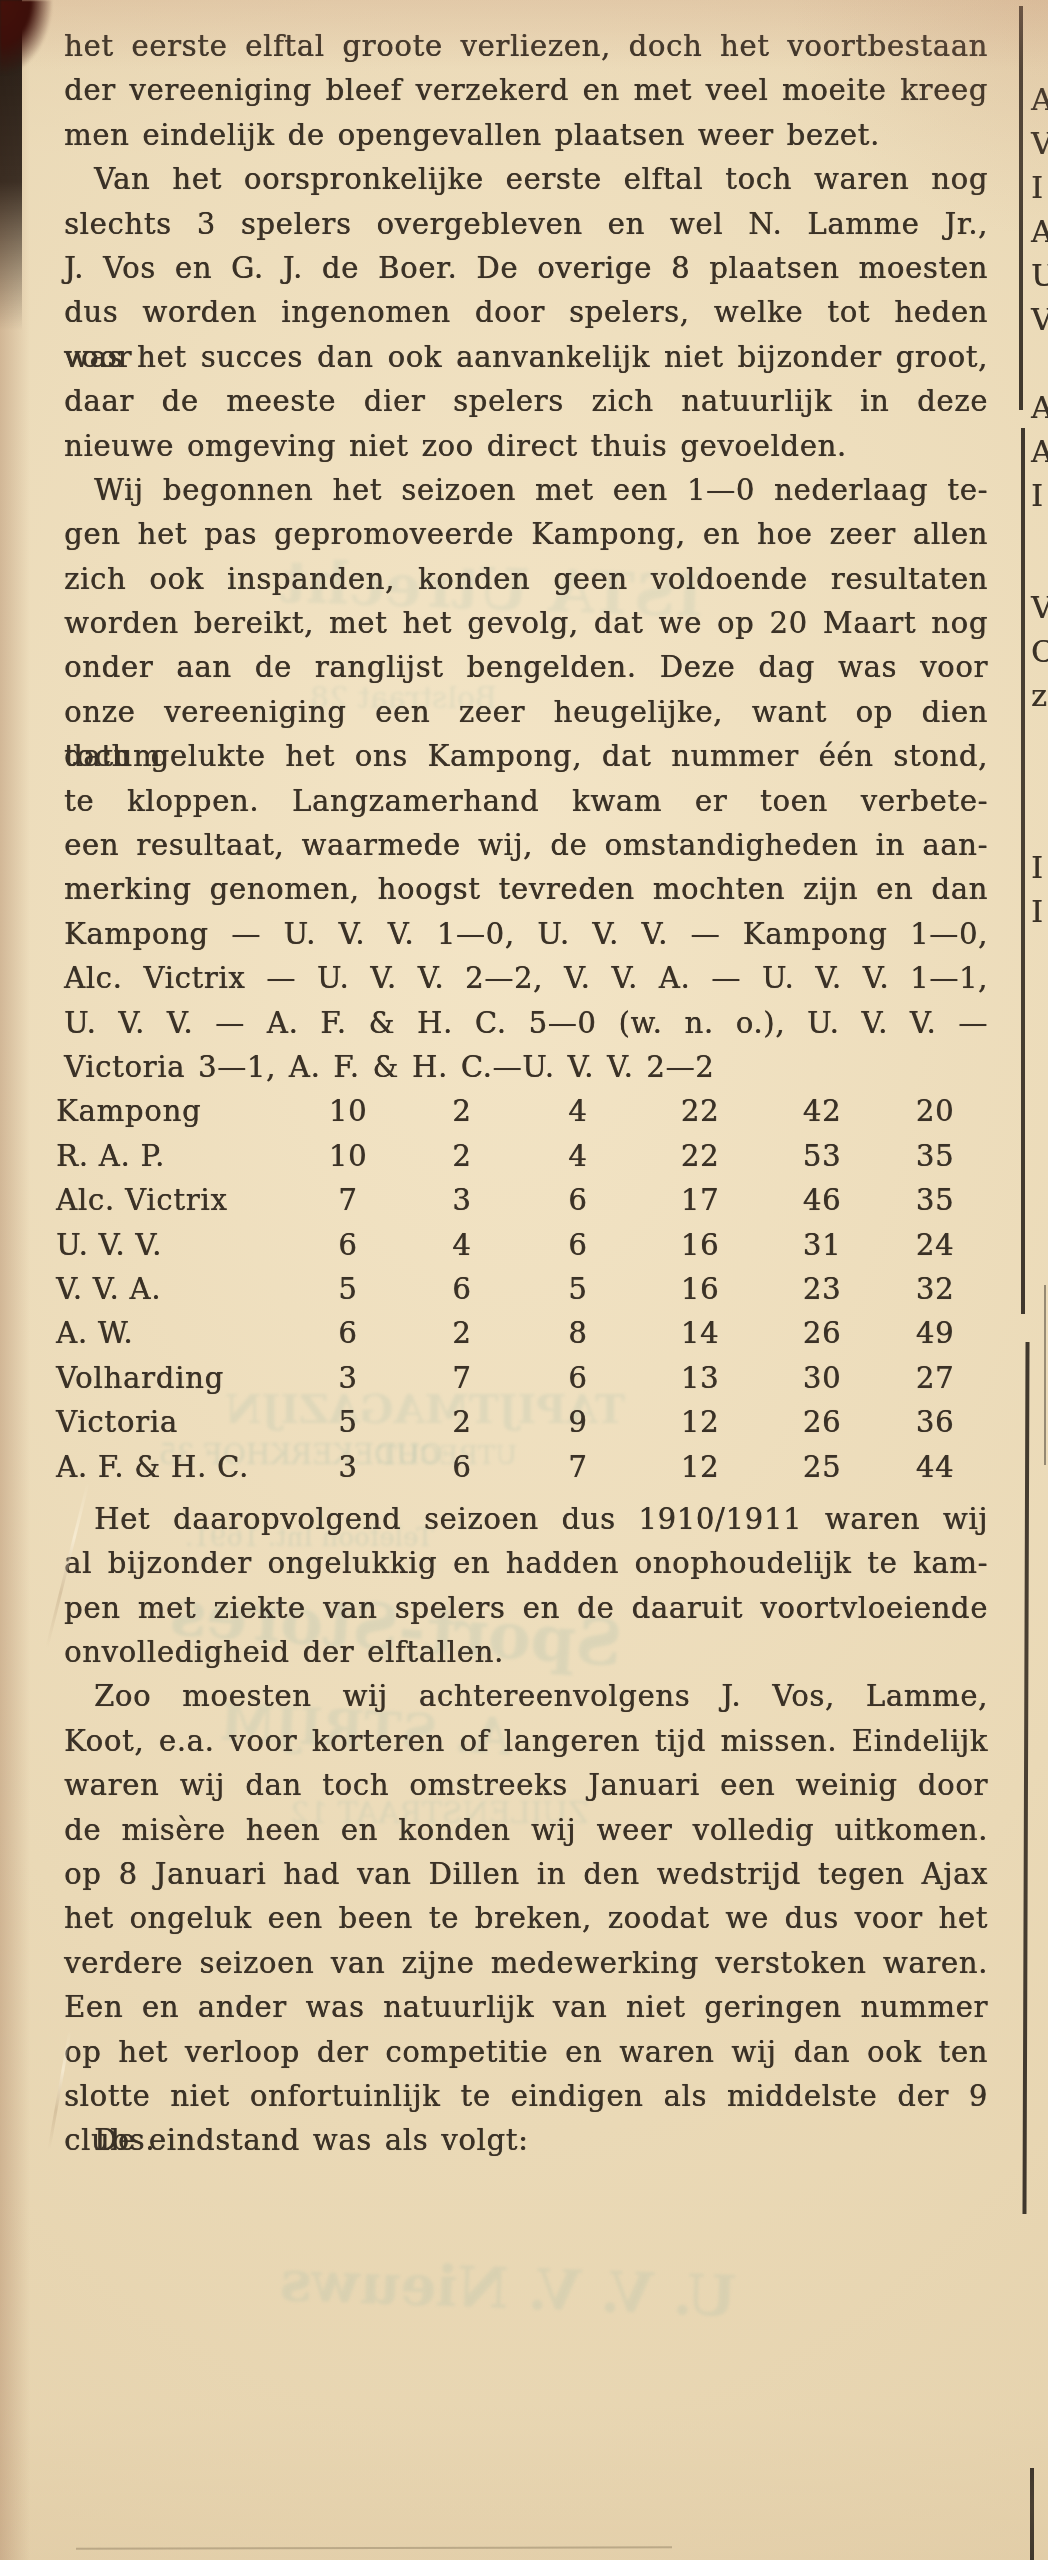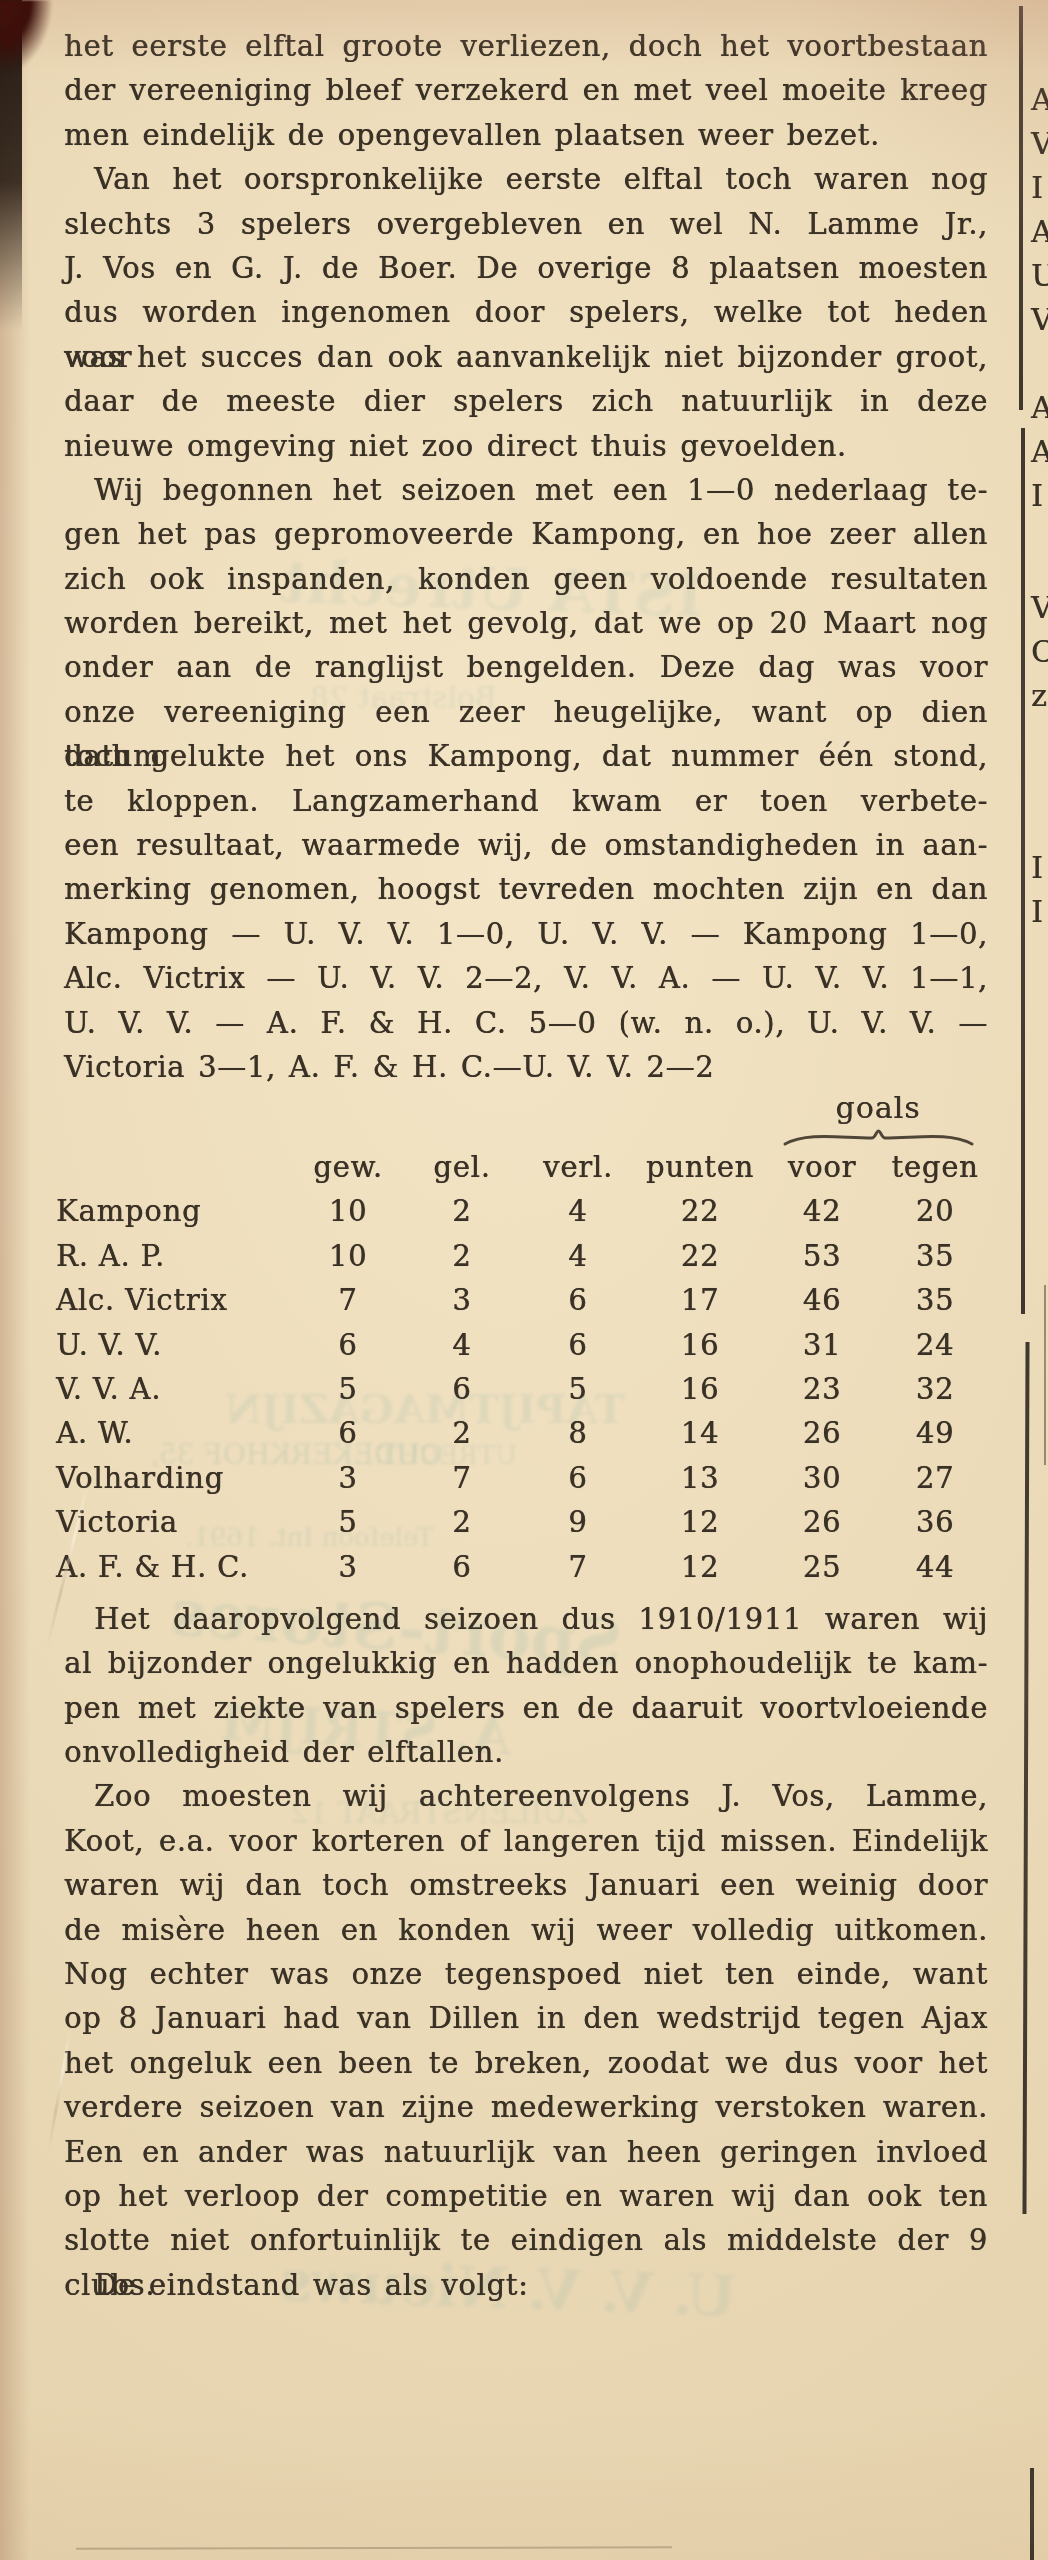--- a/index.html
+++ b/index.html
@@ -111,34 +111,20 @@
     <div class="tl">te kloppen. Langzamerhand kwam er toen verbete-</div>
     <div class="tl">een resultaat, waarmede wij, de omstandigheden in aan-</div>
     <div class="tl">merking genomen, hoogst tevreden mochten zijn en dan</div>
 
     <div class="tl">Kampong — U. V. V. 1—0, U. V. V. — Kampong 1—0,</div>
     <div class="tl">Alc. Victrix — U. V. V. 2—2, V. V. A. — U. V. V. 1—1,</div>
     <div class="tl">U. V. V. — A. F. &amp; H. C. 5—0 (w. n. o.), U. V. V. —</div>
     <div class="tl end">Victoria 3—1, A. F. &amp; H. C.—U. V. V. 2—2</div>
 
 
-    <div class="goals-block">
-      <div class="goals-label">goals</div>
-      <svg class="brace" viewBox="0 0 193 20" xmlns="http://www.w3.org/2000/svg">
-        <path d="M3 17 C 26 5, 58 11, 90 11 C 93 11, 94.5 4, 96.5 4 C 98.5 4, 100 11, 103 11 C 135 11, 167 5, 190 17" fill="none" stroke="#3a3126" stroke-width="3" stroke-linecap="round" opacity=".88"></path>
-      </svg>
-      <div class="thead">
-        <span class="c1">gew.</span>
-        <span class="c2">gel.</span>
-        <span class="c3">verl.</span>
-        <span class="c4">punten</span>
-        <span class="c5">voor</span>
-        <span class="c6">tegen</span>
-      </div>
-    </div>
 
     <div class="trow">
       <span class="cclub">Kampong</span>
       <span class="c1">10</span>
       <span class="c2">2</span>
       <span class="c3">4</span>
       <span class="c4">22</span>
       <span class="c5">42</span>
       <span class="c6">20</span>
     </div>
@@ -219,25 +205,24 @@
 
     <div class="tl ind">Het daaropvolgend seizoen dus 1910/1911 waren wij</div>
     <div class="tl">al bijzonder ongelukkig en hadden onophoudelijk te kam-</div>
     <div class="tl">pen met ziekte van spelers en de daaruit voortvloeiende</div>
     <div class="tl end">onvolledigheid der elftallen.</div>
 
     <div class="tl ind">Zoo moesten wij achtereenvolgens J. Vos, Lamme,</div>
     <div class="tl">Koot, e.a. voor korteren of langeren tijd missen. Eindelijk</div>
     <div class="tl">waren wij dan toch omstreeks Januari een weinig door</div>
     <div class="tl">de misère heen en konden wij weer volledig uitkomen.</div>
-    <div class="tl">Nog echter was onze tegenspoed niet ten einde, want</div>
     <div class="tl">op 8 Januari had van Dillen in den wedstrijd tegen Ajax</div>
     <div class="tl">het ongeluk een been te breken, zoodat we dus voor het</div>
     <div class="tl">verdere seizoen van zijne medewerking verstoken waren.</div>
-    <div class="tl">Een en ander was natuurlijk van heen geringen invloed</div>
+    <div class="tl">Een en ander was natuurlijk van niet geringen nummer</div>
     <div class="tl">op het verloop der competitie en waren wij dan ook ten</div>
     <div class="tl">slotte niet onfortuinlijk te eindigen als middelste der 9 clubs.</div>
 
     <div class="tl ind end">De eindstand was als volgt:</div>
   </div>
 
   <div class="rule r1"></div>
   <div class="rule r2"></div>
   <div class="rule r3"></div>
   <div class="rule r4"></div>

